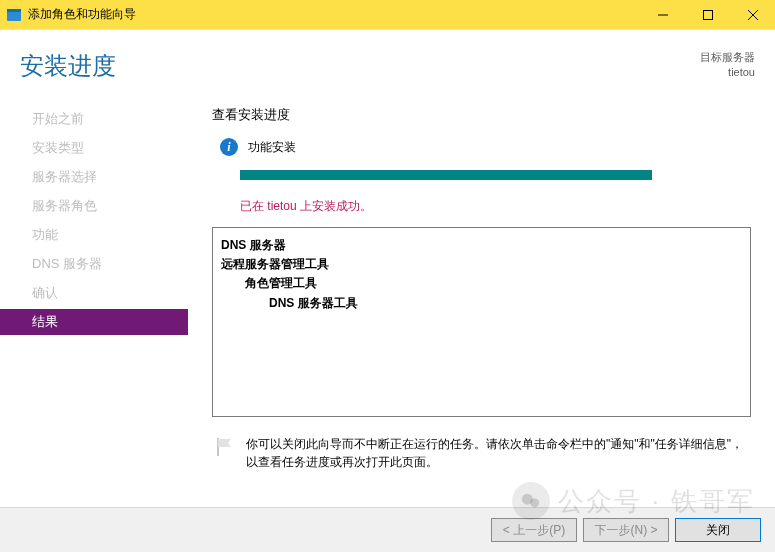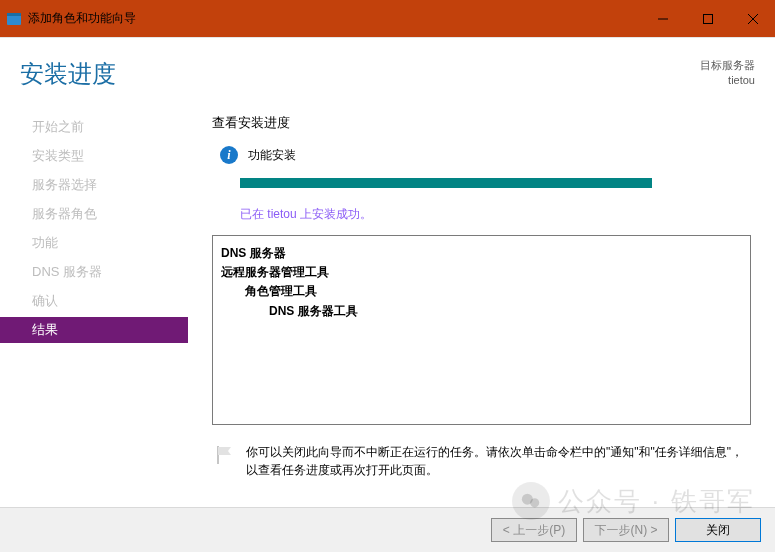--- a/index.html
+++ b/index.html
@@ -4,23 +4,23 @@
 <style>
   * { box-sizing: border-box; }
   html, body { margin: 0; padding: 0; }
   body {
     width: 775px; height: 552px;
     font-family: "Microsoft YaHei", "Segoe UI", Tahoma, sans-serif;
     font-size: 12px; color: #000; background: #fff;
     display: flex; flex-direction: column; overflow: hidden;
   }
   .titlebar {
-    height: 38px; display: flex; align-items: center;
+    height: 30px; display: flex; align-items: center;
     border-bottom: 1px solid #e5e5e5; padding-left: 6px;
-    background: #c2410c;
+    background: #fde047;
   }
   .app-icon { width: 16px; height: 16px; margin-right: 6px;
     display: flex; align-items: center; justify-content: center; }
   .wnd-btns { margin-left: auto; display: flex; }
   .wnd-btn { width: 45px; height: 30px; display: flex;
     align-items: center; justify-content: center; }
   .wnd-btn svg { display: block; }
   .header {
     display: flex; align-items: flex-start; padding: 20px 20px 14px 20px;
   }
@@ -38,21 +38,21 @@
   .section-title { font-size: 13px; color:#000; margin-bottom: 14px; }
   .status-row { display:flex; align-items:center; margin: 0 0 6px 8px;}
   .info-icon { width:18px; height:18px; border-radius:50%;
     background:#1979ca; color:#fff; display:flex; align-items:center;
     justify-content:center; font-weight:bold; font-family:Georgia,serif;
     font-style: italic; font-size:12px; margin-right:10px; }
   .progress-wrap { margin: 8px 0 10px 28px; }
   .progress { height:10px; background:#e8e8e8; position:relative; width: 412px;}
   .progress .bar { position:absolute; left:0; top:0; bottom:0; width:100%;
     background:#028484; }
-  .success-text { margin: 8px 0 12px 28px; color:#8b5cf6; font-size:12px;}
+  .success-text { margin: 8px 0 12px 28px; color:#be185d; font-size:12px;}
   .result-box {
     border:1px solid #7a7a7a; padding: 8px 8px;
     height: 190px; overflow:auto; background:#fff; font-size:12px; line-height:1.6;
   }
   .rb-l0 { font-weight:700; }
   .rb-l1 { font-weight:700; }
   .rb-l2 { font-weight:700; padding-left: 24px; }
   .rb-l3 { font-weight:700; padding-left: 48px; }
   .note-row { display:flex; margin-top: 18px; gap:10px; }
   .flag-icon { width:24px; height:24px; flex:0 0 24px; opacity:.55;

